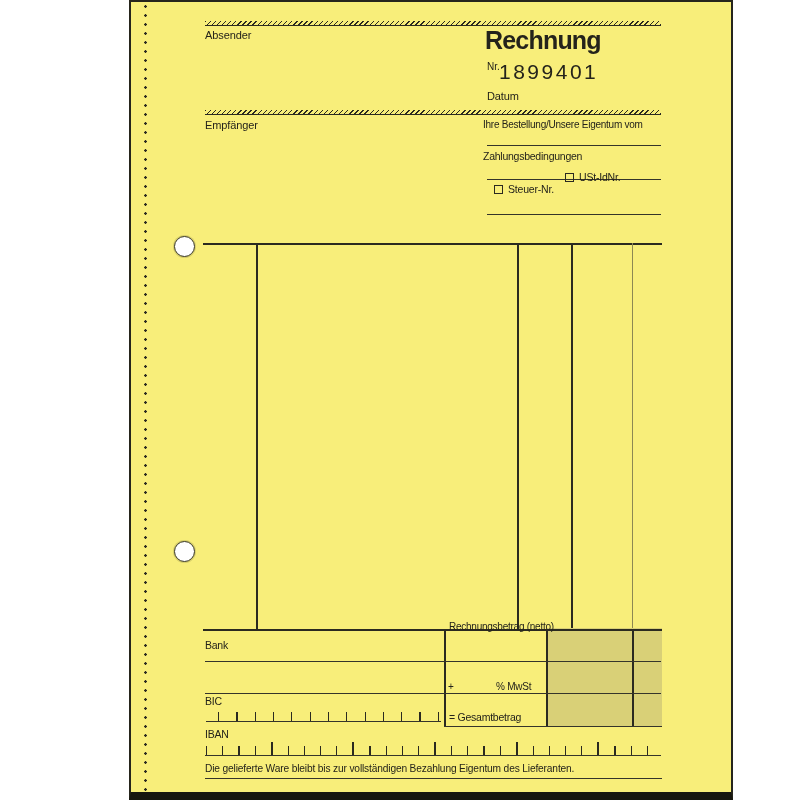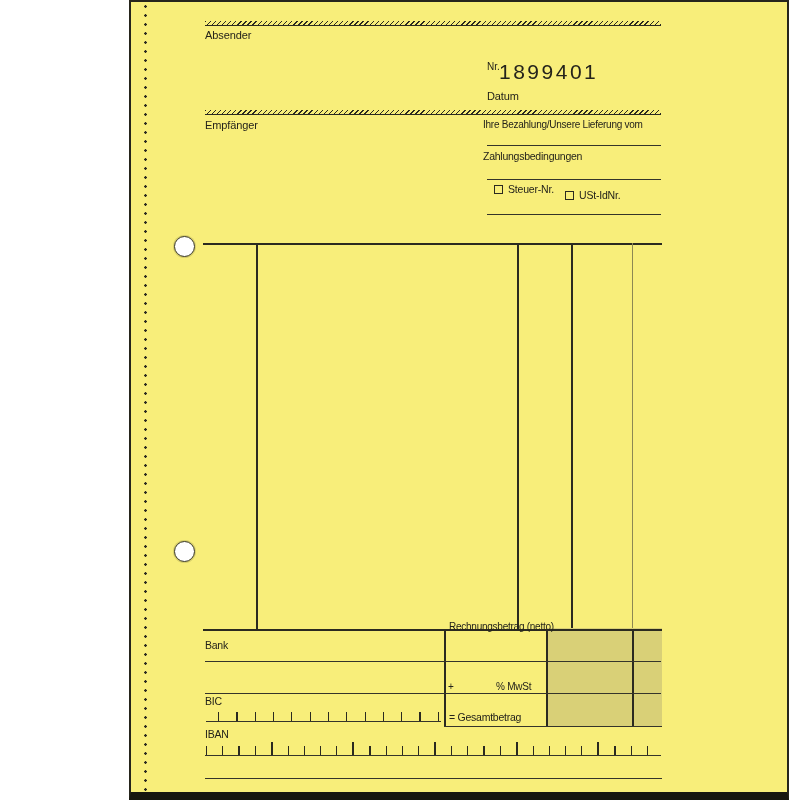--- a/index.html
+++ b/index.html
@@ -2,21 +2,21 @@
 <html><head>
 <meta charset="utf-8">
 <style>
   html,body{margin:0;padding:0;}
   body{
     width:800px;height:800px;position:relative;background:#ffffff;
     font-family:"Liberation Sans", sans-serif;color:var(--ink,#24231b);
     overflow:hidden;
   }
   .sheet{
-    position:absolute;left:129px;top:0;width:660px;height:800px;
+    position:absolute;left:129px;top:0;width:604px;height:800px;
     box-sizing:border-box;background:var(--paper,#f8ee7a);
     border:2px solid #26251c;border-bottom:8px solid #17160f;
   }
   .sheet *{position:absolute;box-sizing:border-box;}
   .perf{
     width:3px;background-image:radial-gradient(circle at 1.5px 1.5px, #2b2a21 1.1px, transparent 1.5px);
     background-size:3px 9px;background-repeat:repeat-y;
   }
   .hole{
     width:21px;height:21px;border-radius:50%;background:#ffffff;
@@ -51,38 +51,39 @@
 
 <div class="sheet">
 
   <div class="perf" style="left:13px;top:3px;height:786px;"></div>
   <div class="hole" style="left:43px;top:234px;"></div>
   <div class="hole" style="left:43px;top:539px;"></div>
 
   <div class="hatch" style="left:74px;top:19px;width:456px;"></div>
   <div class="lbl" style="left:74px;top:27px;">Absender</div>
 
+  <div class="title" style="left:354px;top:25px;">Rechnung</div>
   <div class="nr-row" style="left:356px;top:59px;">
     <span class="nr-cap">Nr.</span>
     <span class="nr-val">1899401</span>
   </div>
   <div class="lbl" style="left:356px;top:88px;">Datum</div>
 
   <div class="hatch" style="left:74px;top:108px;width:456px;"></div>
   <div class="lbl" style="left:74px;top:117px;">Empfänger</div>
-  <div class="lbl-sm" style="left:352px;top:117px;">Ihre Bezahlung/Unsere Lieferung vom</div>
+  <div class="lbl-sm" style="left:352px;top:117px;">Ihre Bestellung/Unsere Eigentum vom</div>
   <div class="hline" style="left:356px;top:143px;width:174px;"></div>
   <div class="lbl-sm" style="left:352px;top:149px;font-size:10.5px;">Zahlungsbedingungen</div>
   <div class="hline" style="left:356px;top:177px;width:174px;"></div>
 
   <div class="cbgroup" style="left:356px;top:181px;padding-left:7px;">
     <span class="cbox"></span>
     <span class="cbl">Steuer-Nr.</span>
   </div>
-  <div class="cbgroup" style="left:434px;top:187px;">
+  <div class="cbgroup" style="left:434px;top:169px;">
     <span class="cbox"></span>
     <span class="cbl">USt-IdNr.</span>
   </div>
   <div class="hline" style="left:356px;top:212px;width:174px;"></div>
 
   <div class="hline bold" style="left:72px;top:241px;width:459px;"></div>
   <div class="vline" style="left:125px;top:241px;height:387px;"></div>
   <div class="vline" style="left:386px;top:241px;height:387px;"></div>
   <div class="vline" style="left:440px;top:241px;height:387px;"></div>
   <div class="vline light" style="left:501px;top:241px;height:387px;"></div>
@@ -147,15 +148,16 @@
       <span class="tick"></span>
       <span class="tick"></span>
       <span class="tick"></span>
       <span class="tick bold"></span>
       <span class="tick"></span>
       <span class="tick"></span>
       <span class="tick"></span>
     </div>
   <div class="hline" style="left:74px;top:753px;width:456px;"></div>
 
+  <div class="notice" style="left:74px;top:761px;">Die gelieferte Ware bleibt bis zur vollständigen Bezahlung Eigentum des Lieferanten.</div>
   <div class="hline" style="left:74px;top:776px;width:457px;"></div>
 
 </div>
 
 </body></html>

